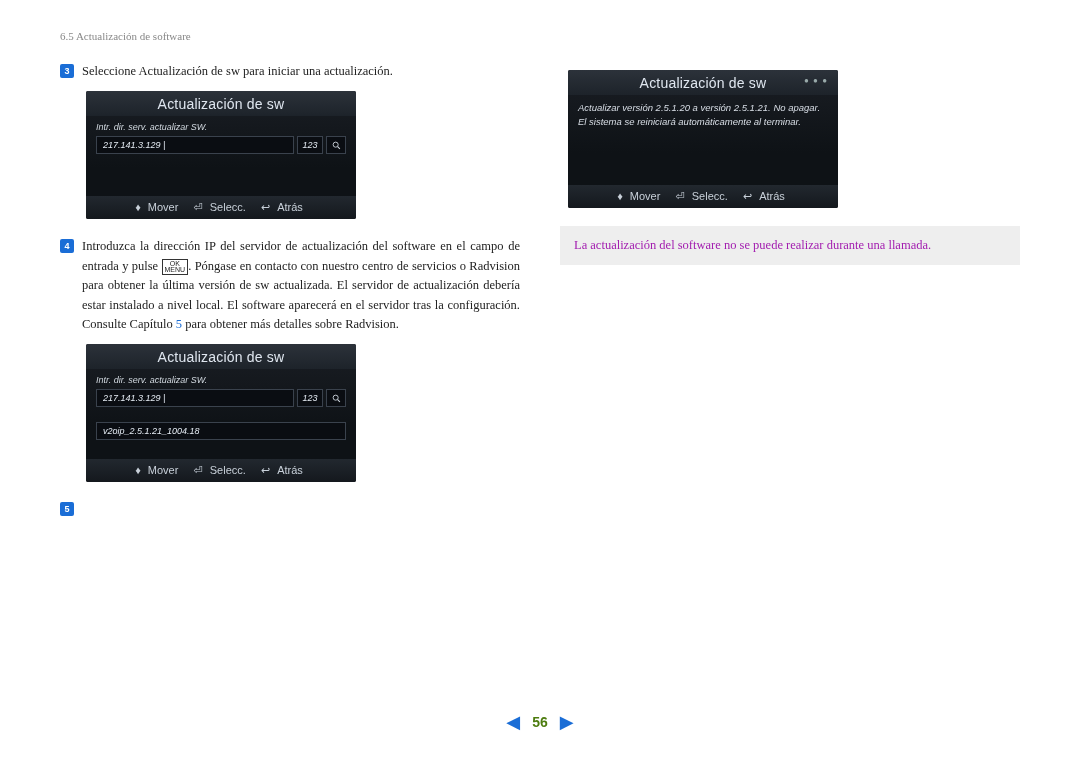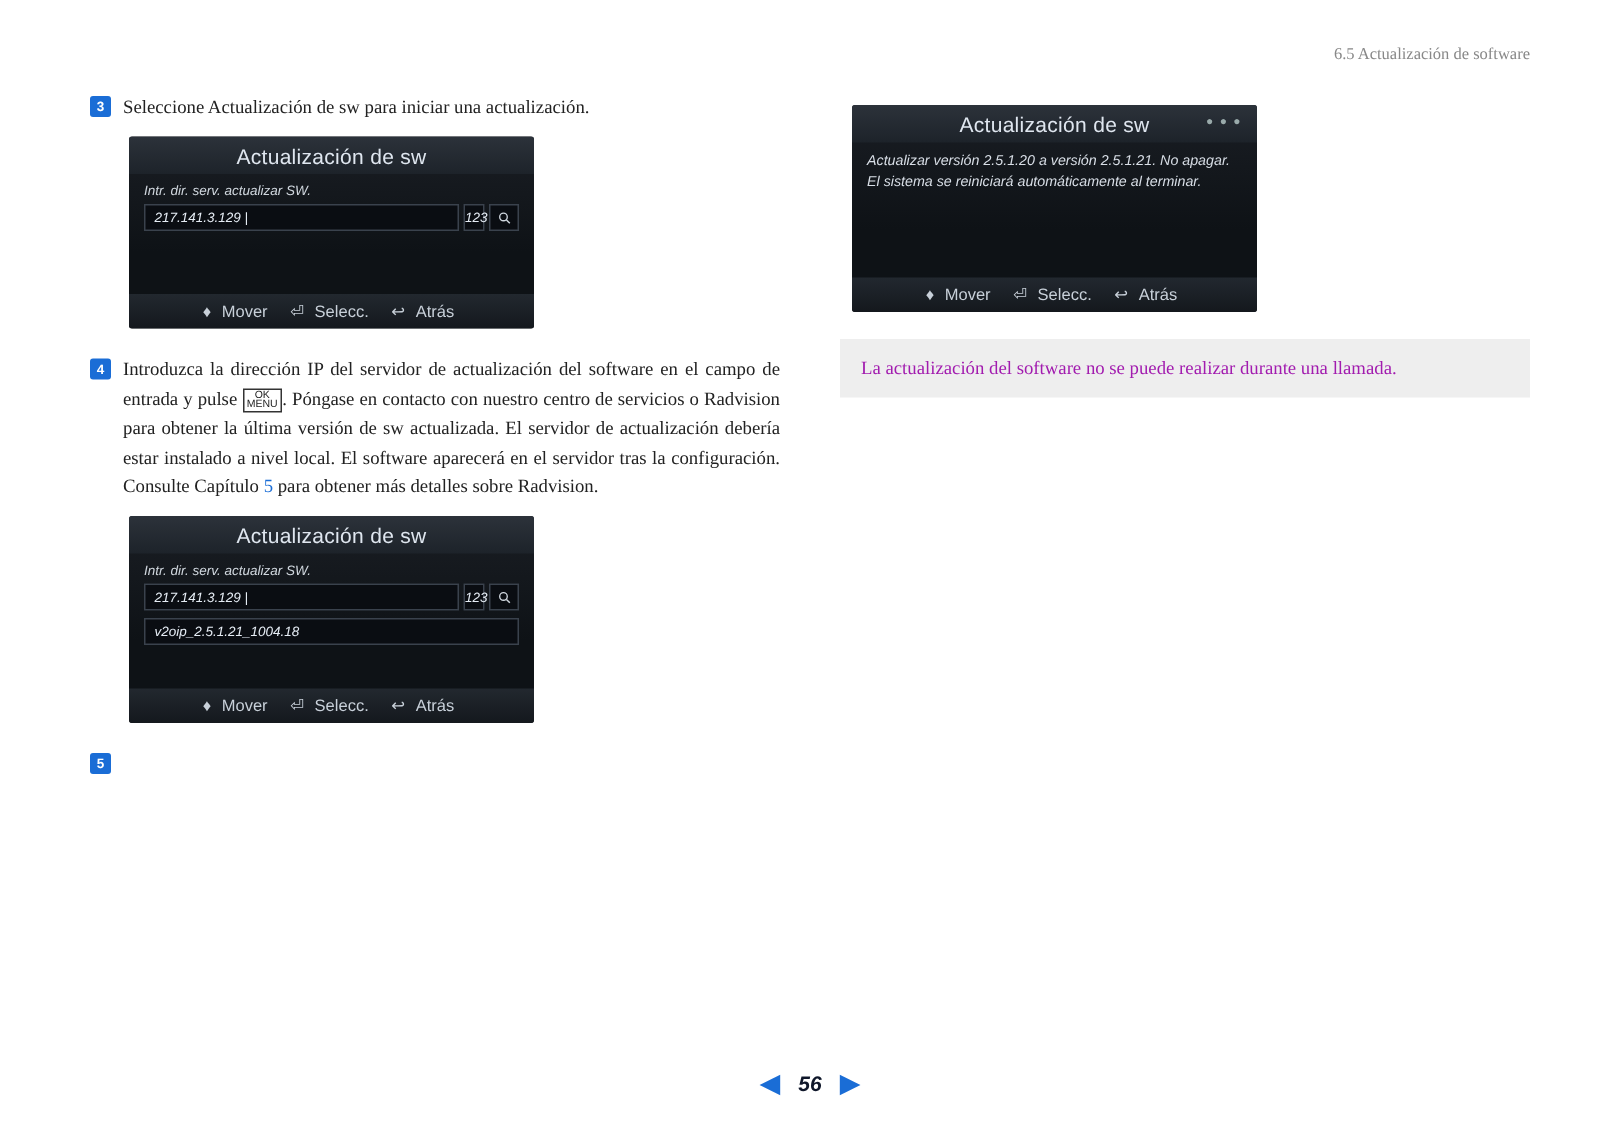--- a/index.html
+++ b/index.html
@@ -6,21 +6,20 @@
   body {
     font-family: Georgia, 'Times New Roman', serif;
     background: #fff;
     color: #333;
     width: 1080px;
     height: 763px;
     position: relative;
     padding: 30px 60px 40px 60px;
   }
   .header-section {
-    text-align: right;
     font-size: 11px;
     color: #888;
     margin-bottom: 20px;
   }
   .content {
     display: flex;
     gap: 40px;
   }
   .col {
     flex: 1;
@@ -102,32 +101,32 @@
   }
   .ss-body.tall { min-height: 90px; }
   .ss-label {
     font-size: 9px;
     color: #d0d7de;
     margin-bottom: 4px;
   }
   .ss-row {
     display: flex;
     gap: 3px;
-    margin-bottom: 5px;
+    margin-bottom: 15px;
   }
   .ss-input {
     flex: 1;
     border: 1px solid #3a424d;
     background: #0a0d12;
     color: #e5ecf4;
     padding: 3px 6px;
     font-size: 9px;
   }
   .ss-small {
-    width: 14px;
+    width: 26px;
     border: 1px solid #3a424d;
     background: #0a0d12;
     color: #e5ecf4;
     padding: 3px 0;
     text-align: center;
     font-size: 9px;
   }
   .ss-icon {
     width: 20px;
     border: 1px solid #3a424d;
@@ -203,22 +202,21 @@
     font-family: Arial, sans-serif;
   }
   .pager-arrow {
     color: #1a6dd6;
     font-size: 18px;
     cursor: pointer;
   }
   .pager-num {
     font-size: 14px;
     font-weight: bold;
-    color: #0f172a;
-    font-style: italic;
+    color: #4d7c0f;
   }
   svg.mag { width: 9px; height: 9px; }
 </style>
 </head>
 <body>
 
 <div class="header-section">
   <span>6.5 Actualización de software</span>
 </div>
 

